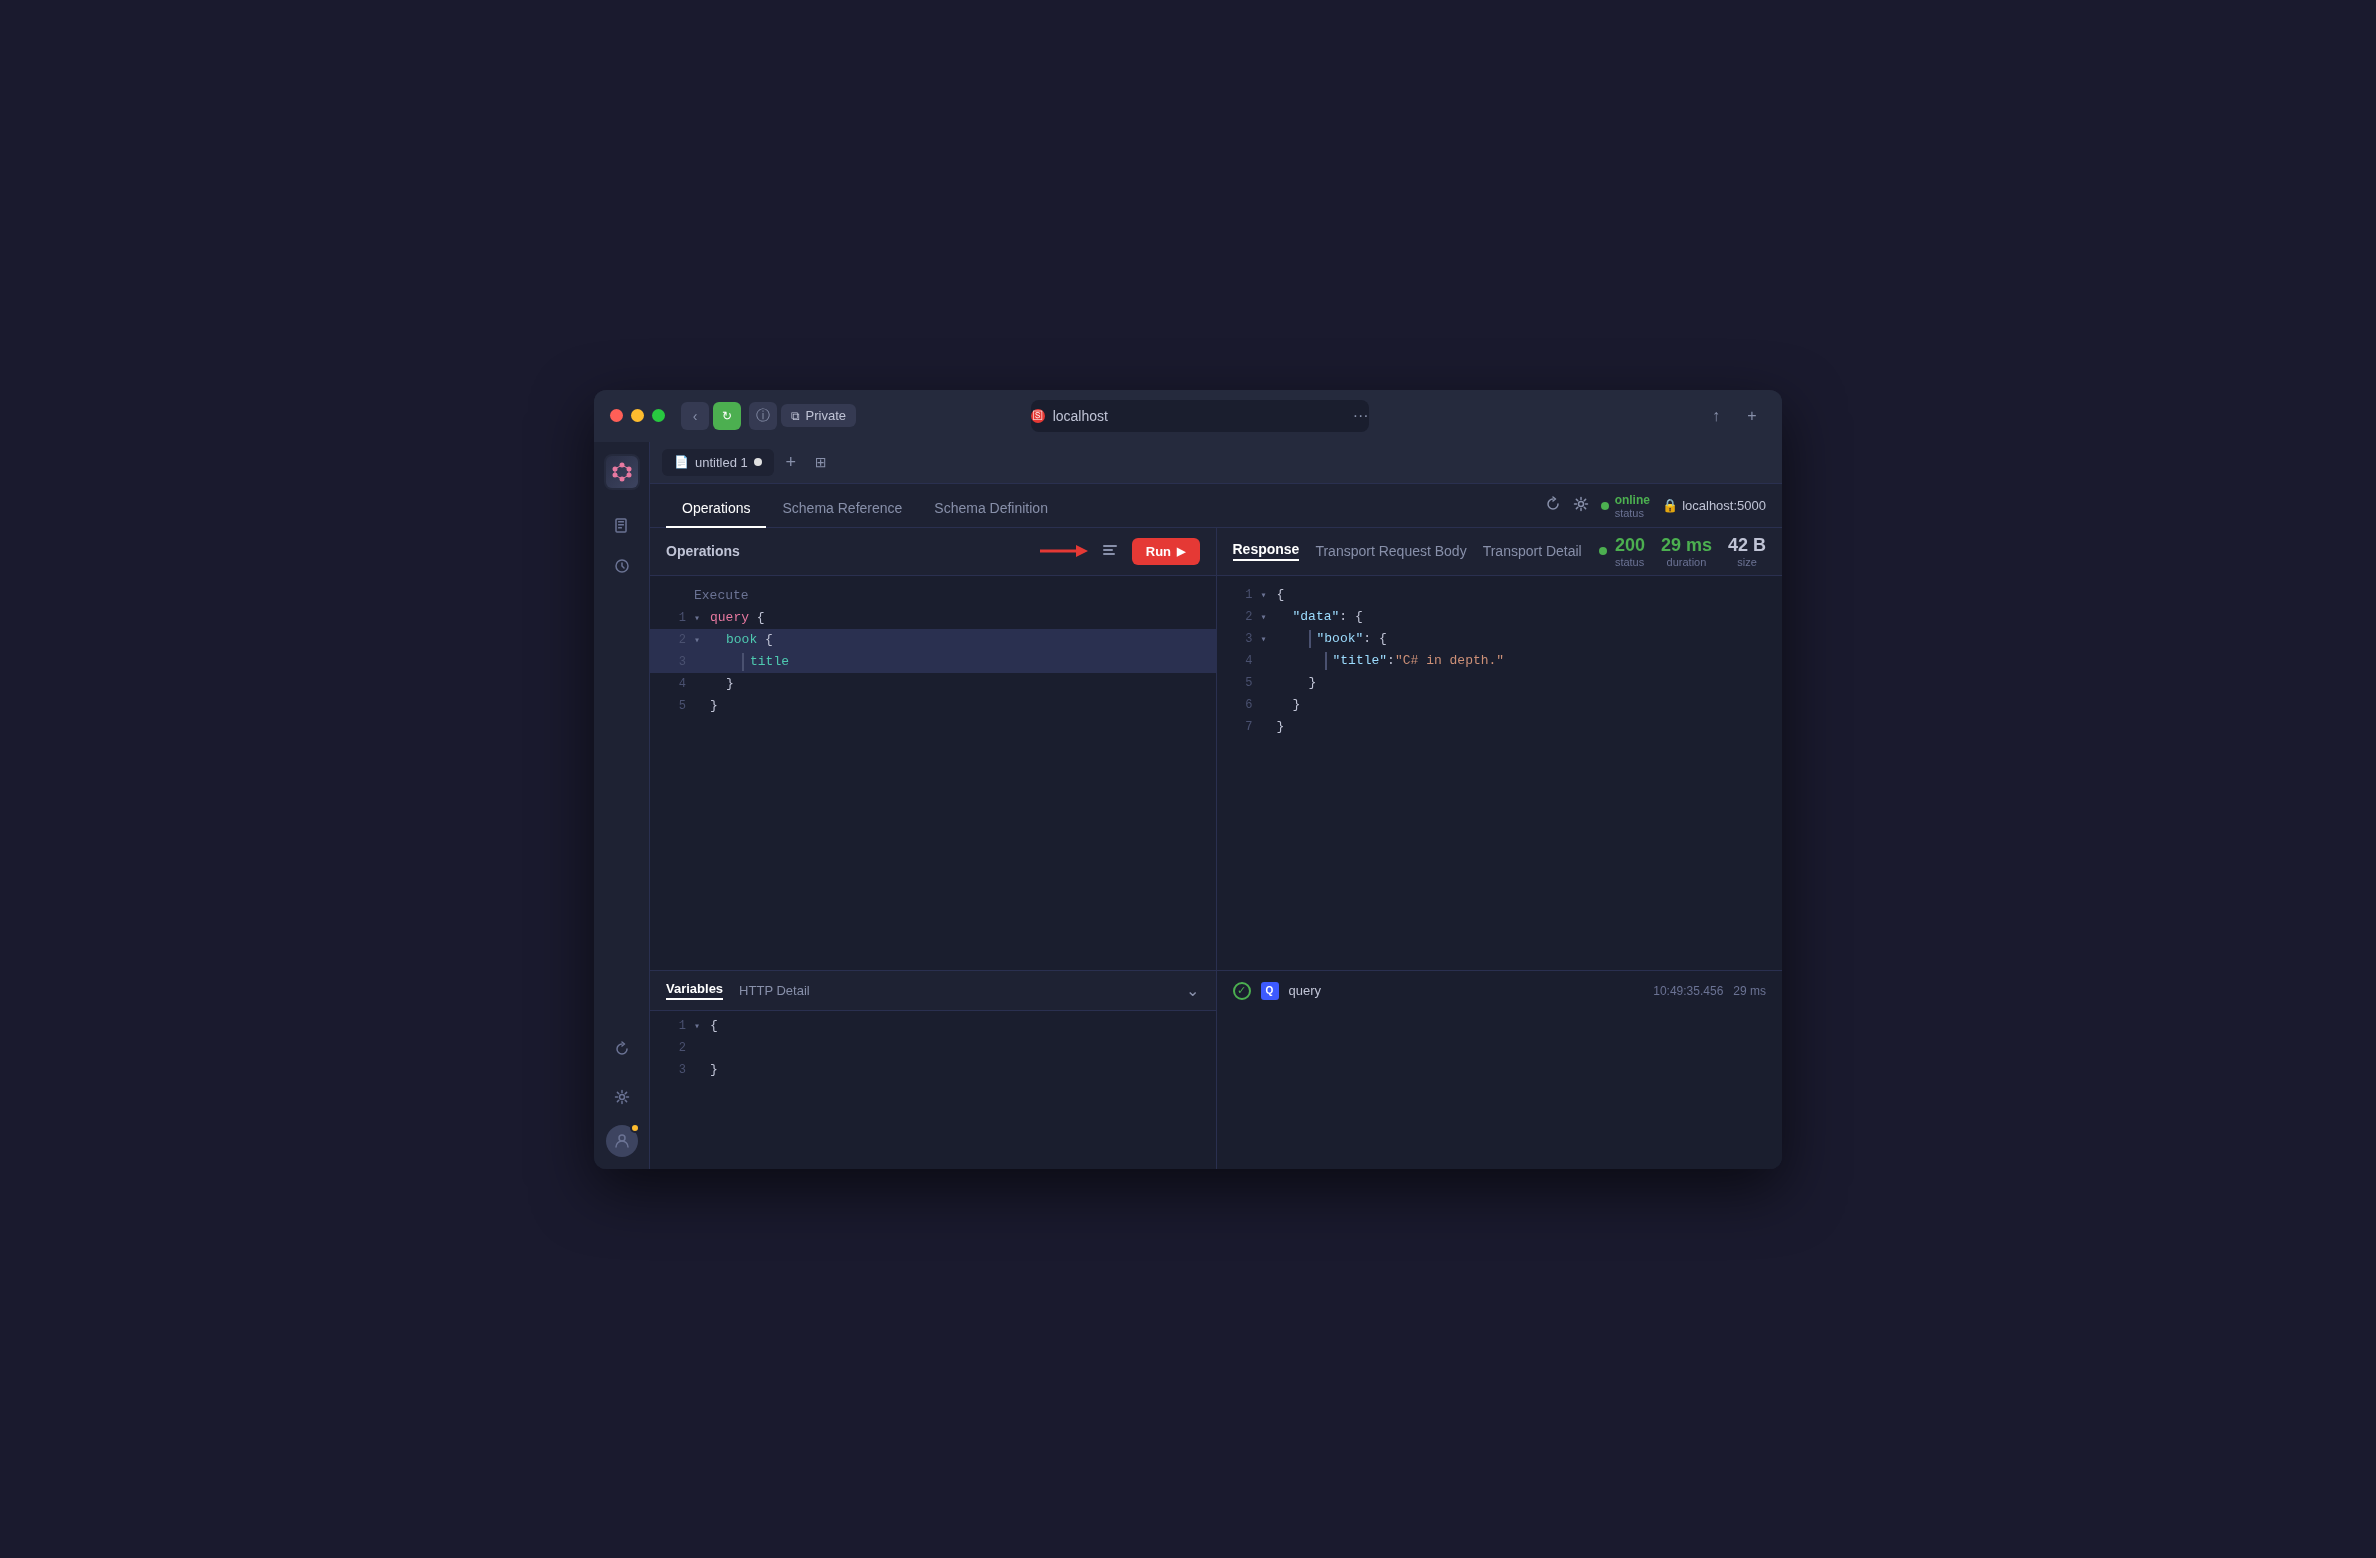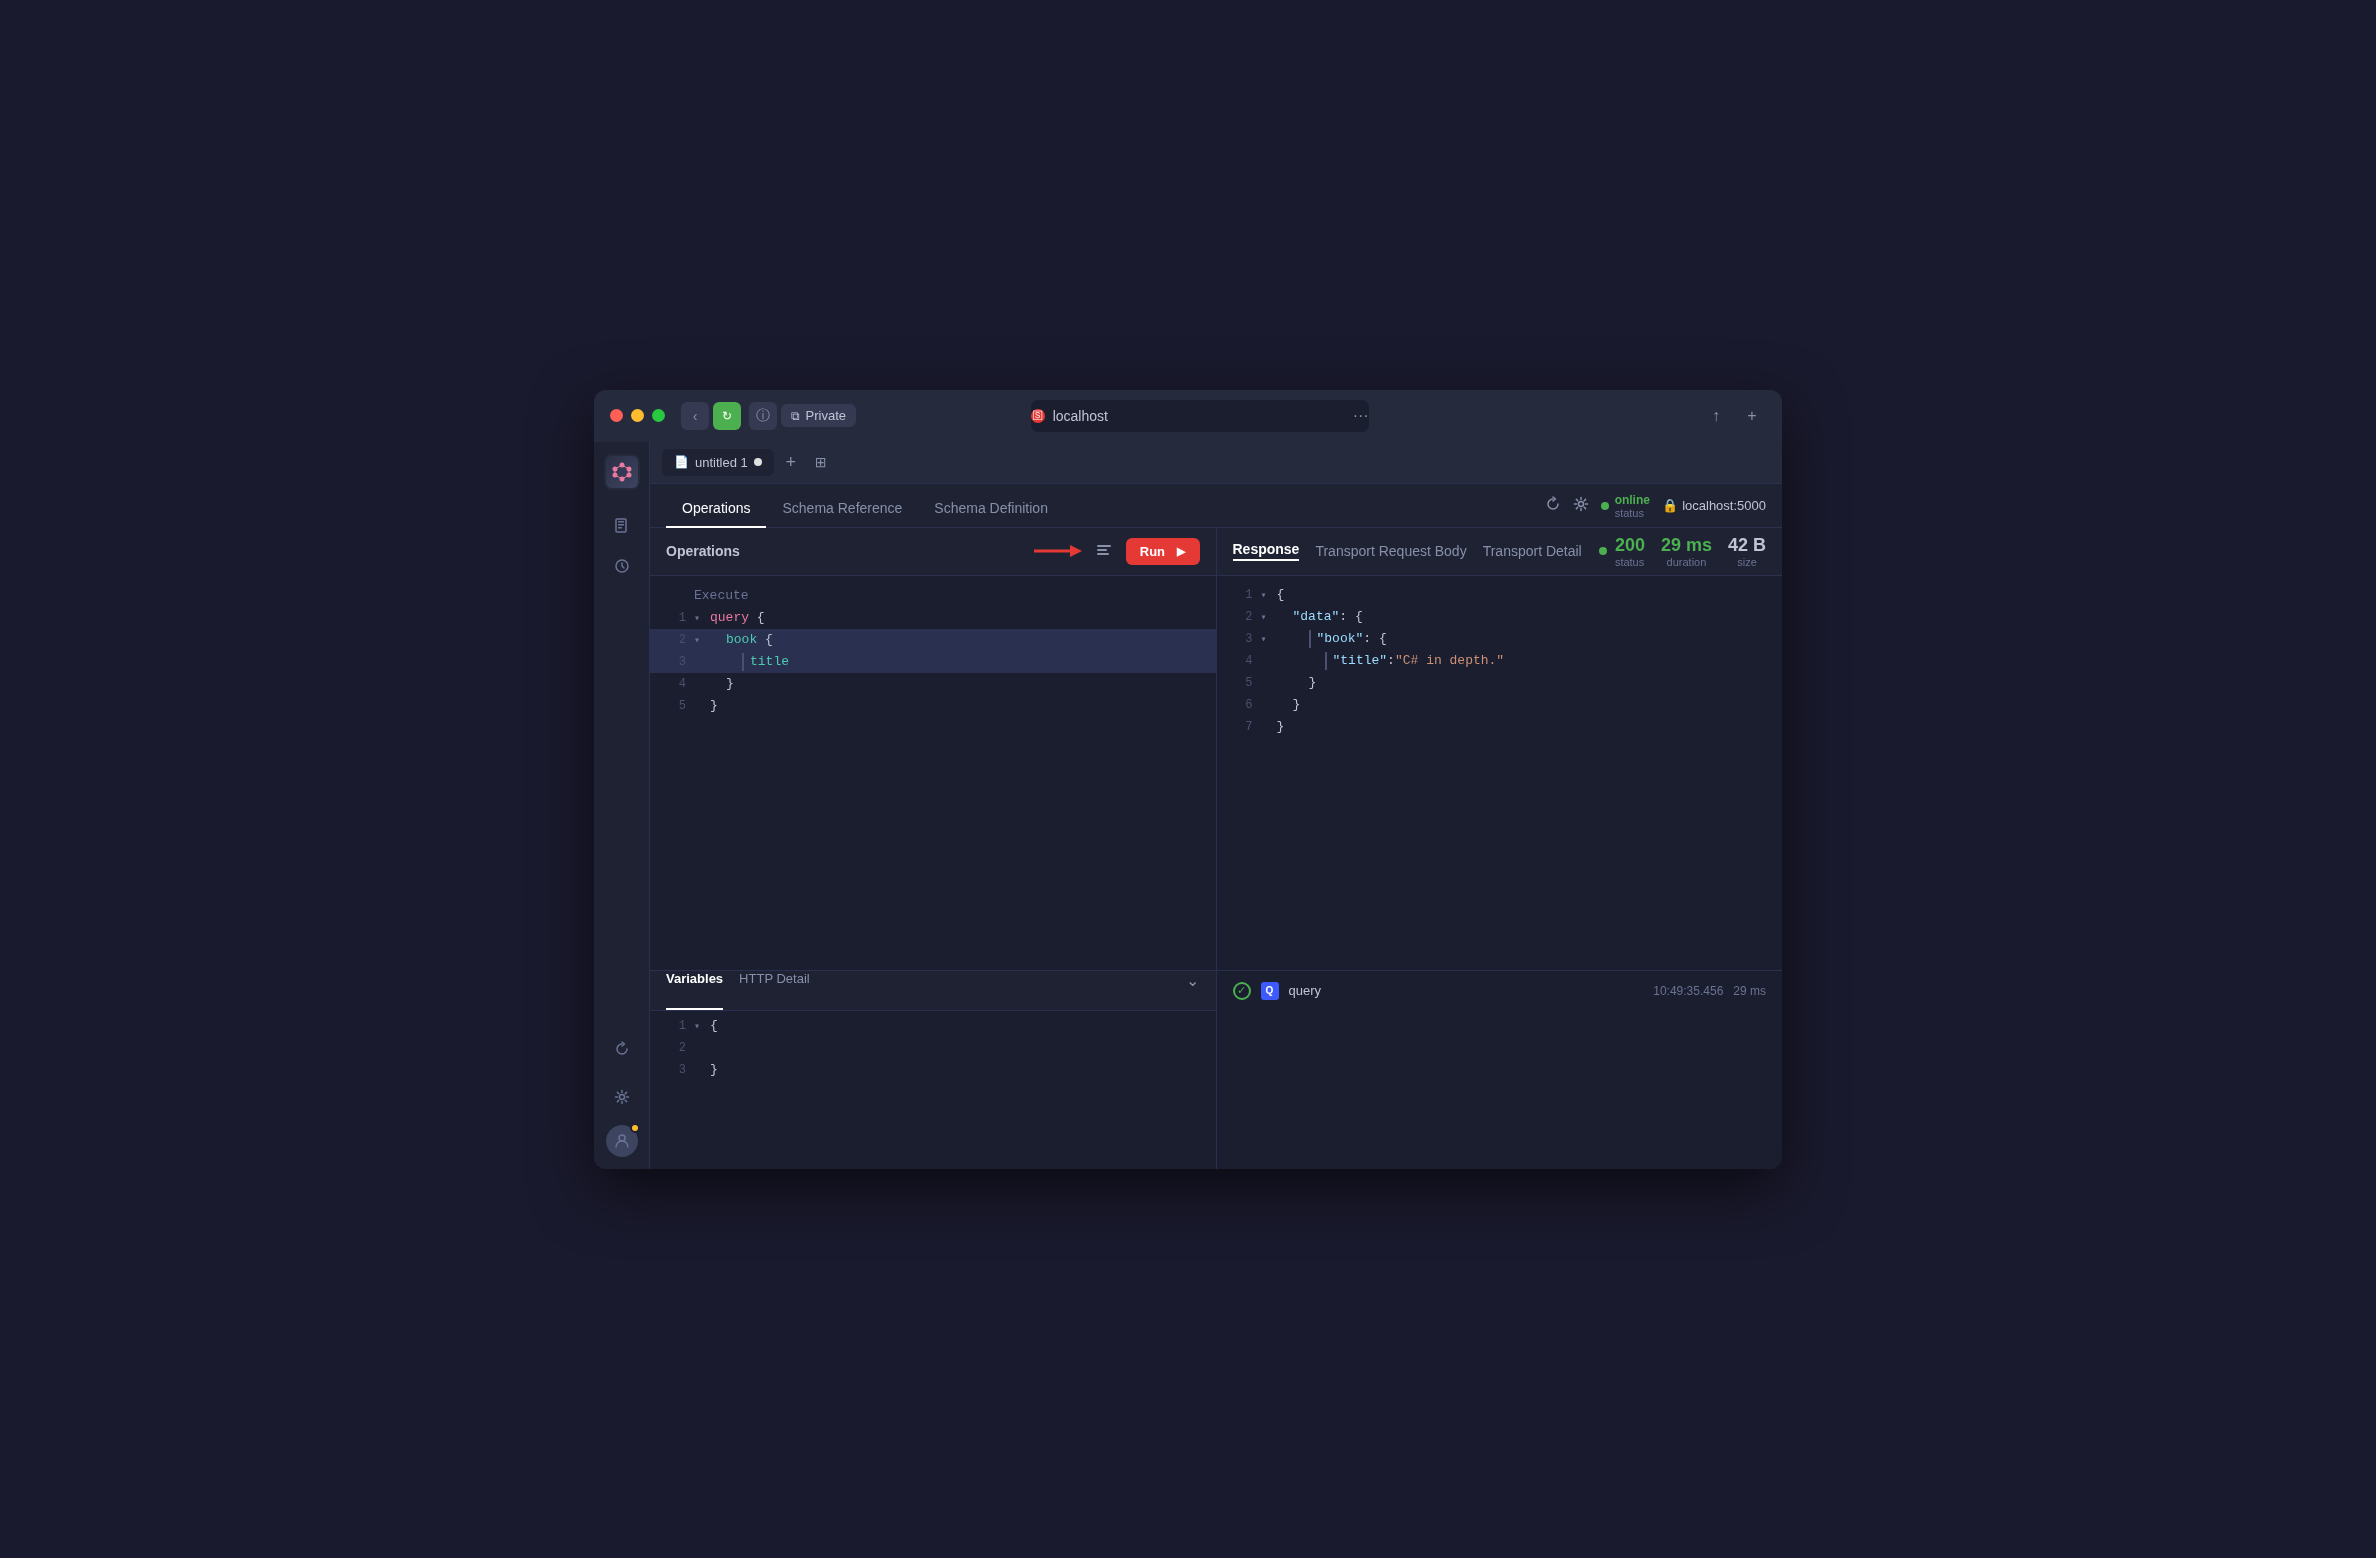--- a/index.html
+++ b/index.html
@@ -335,21 +335,21 @@
     }
     .panel-title {
       color: #c0c4d6;
       font-size: 14px;
       font-weight: 600;
       flex: 1;
     }
     .run-btn {
       display: flex;
       align-items: center;
-      gap: 12px;
+      gap: 6px;
       background: #e53935;
       color: white;
       border: none;
       border-radius: 6px;
       padding: 6px 14px;
       font-size: 13px;
       font-weight: 600;
       cursor: pointer;
     }
     .run-btn-play {
@@ -486,20 +486,21 @@
     .bottom-right {
       flex: 1;
       display: flex;
       flex-direction: column;
       background: #1a1e2e;
     }
     .bottom-header {
       height: 40px;
       background: #1e2233;
       display: flex;
+      align-items: center;
       padding: 0 16px;
       gap: 16px;
       border-bottom: 1px solid #2a3050;
       flex-shrink: 0;
     }
     .bottom-tab {
       color: #ffffff;
       font-size: 13px;
       font-weight: 600;
       cursor: pointer;

